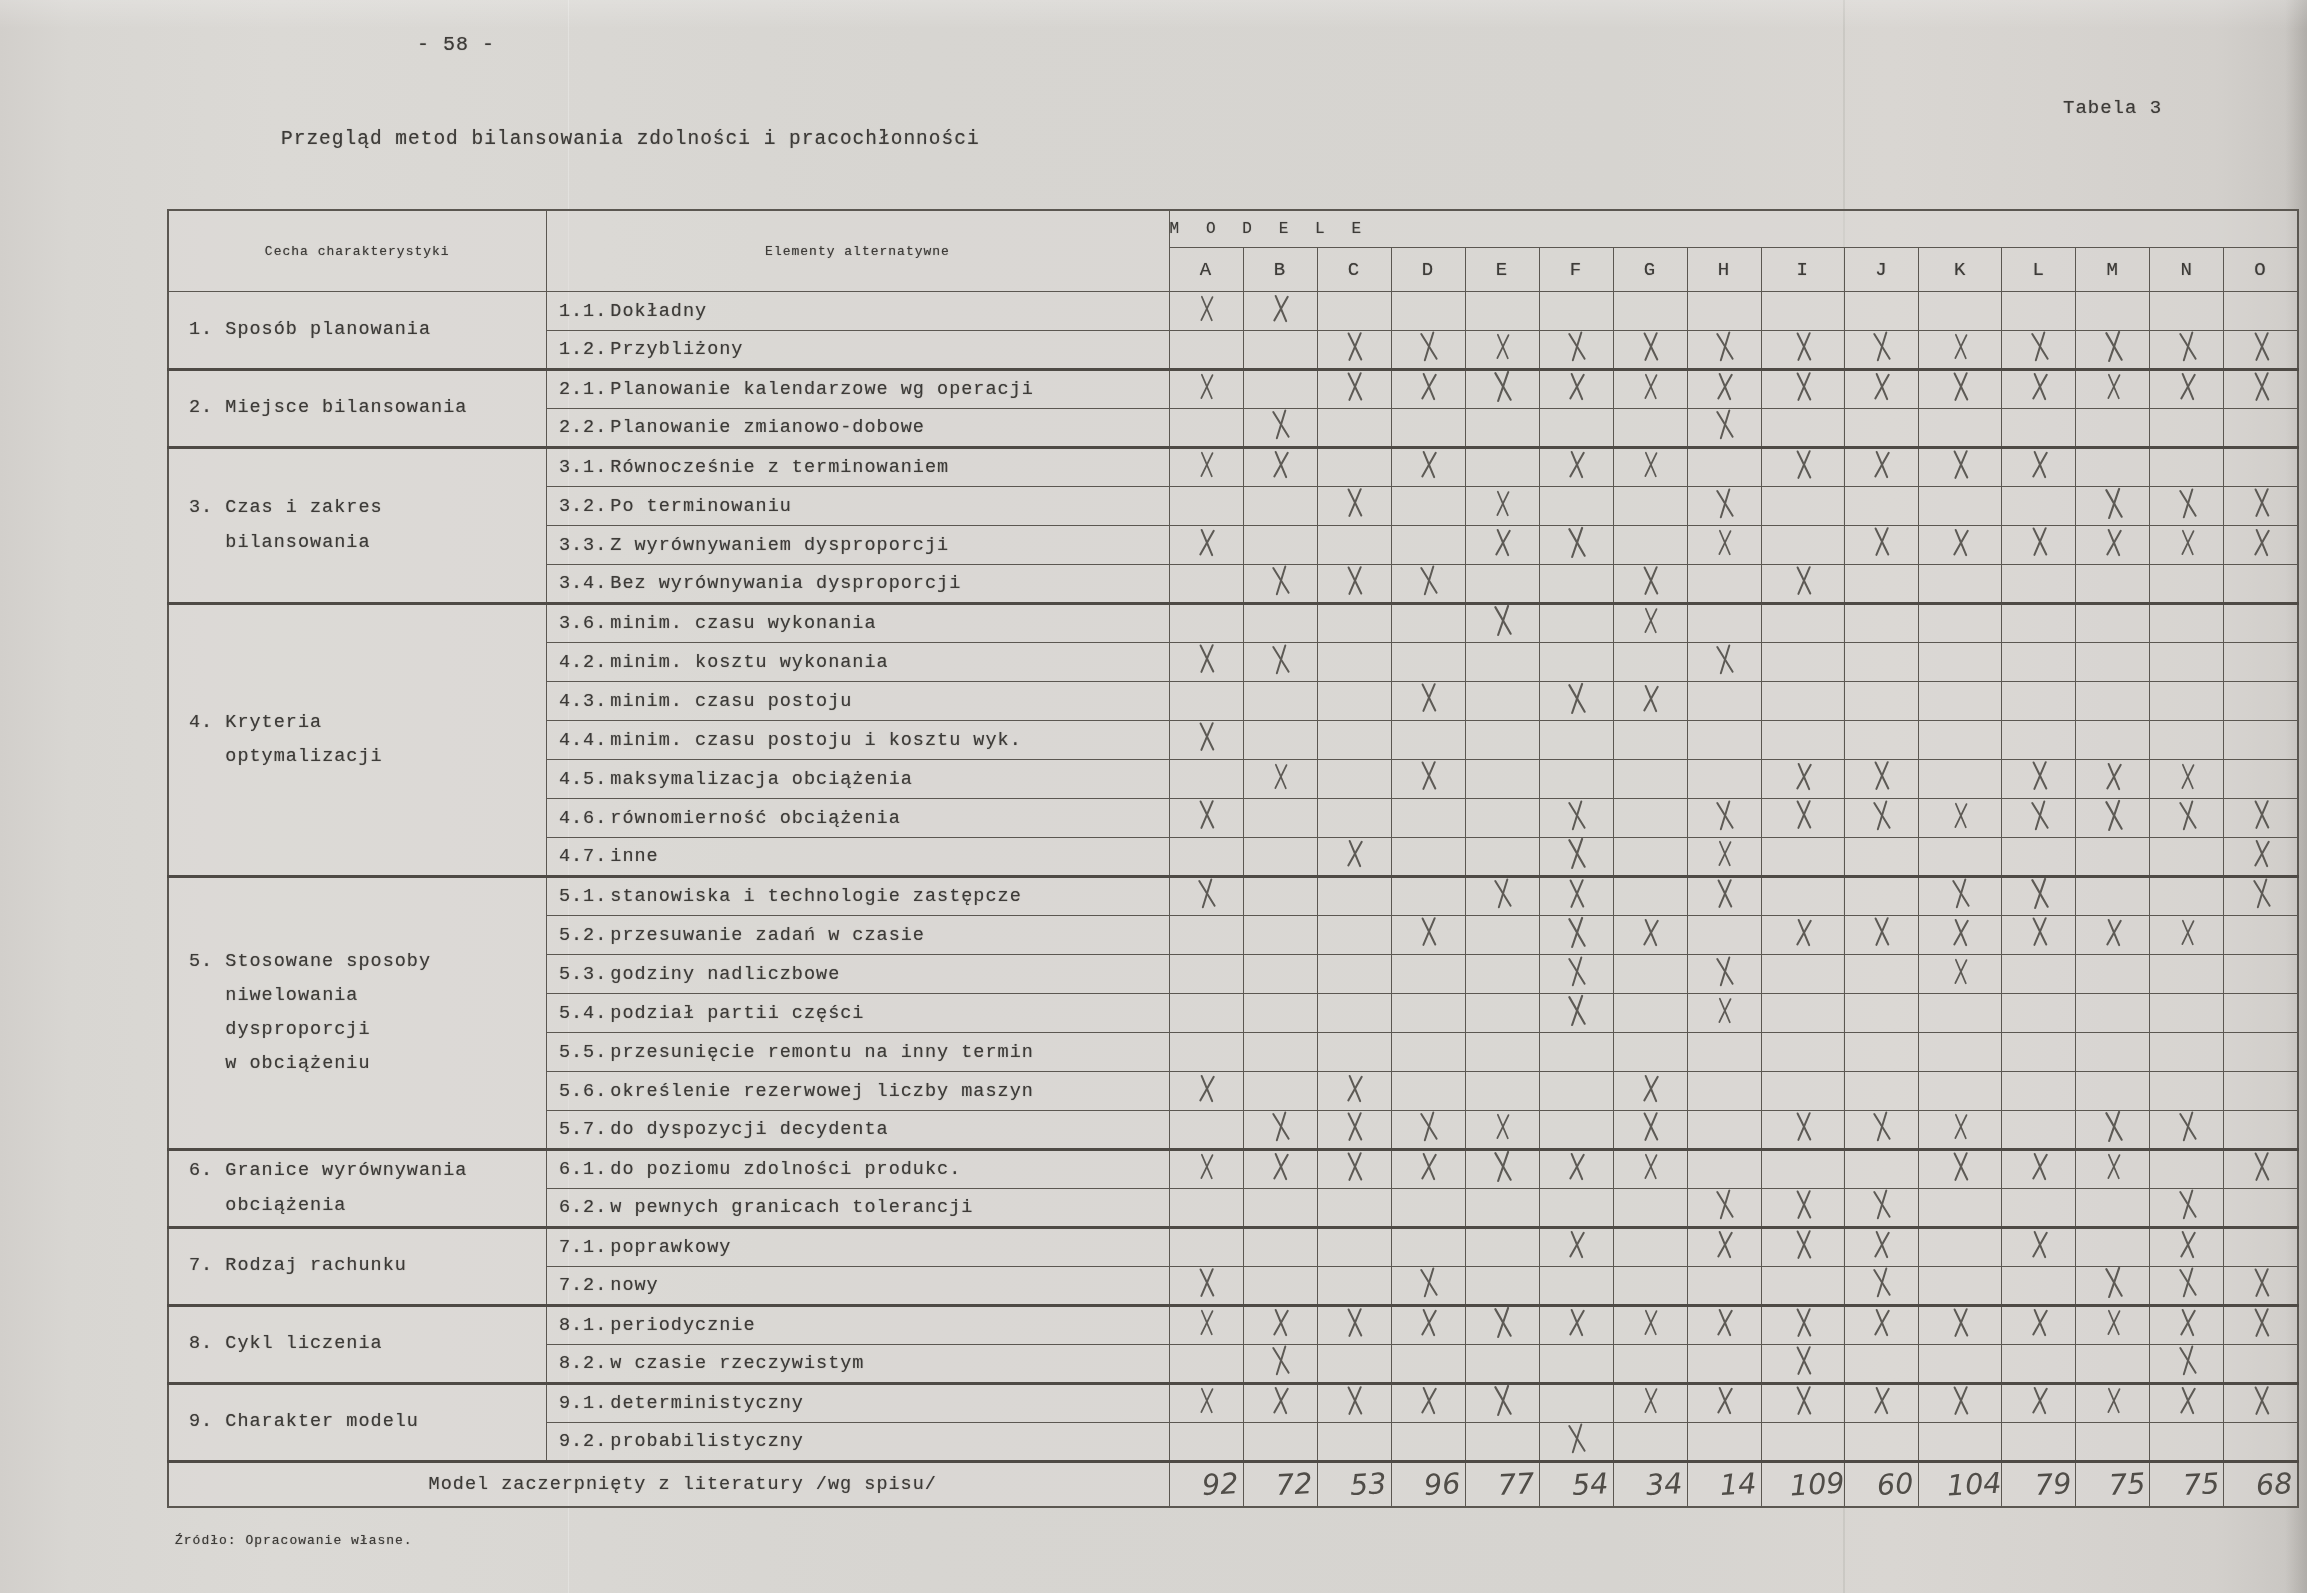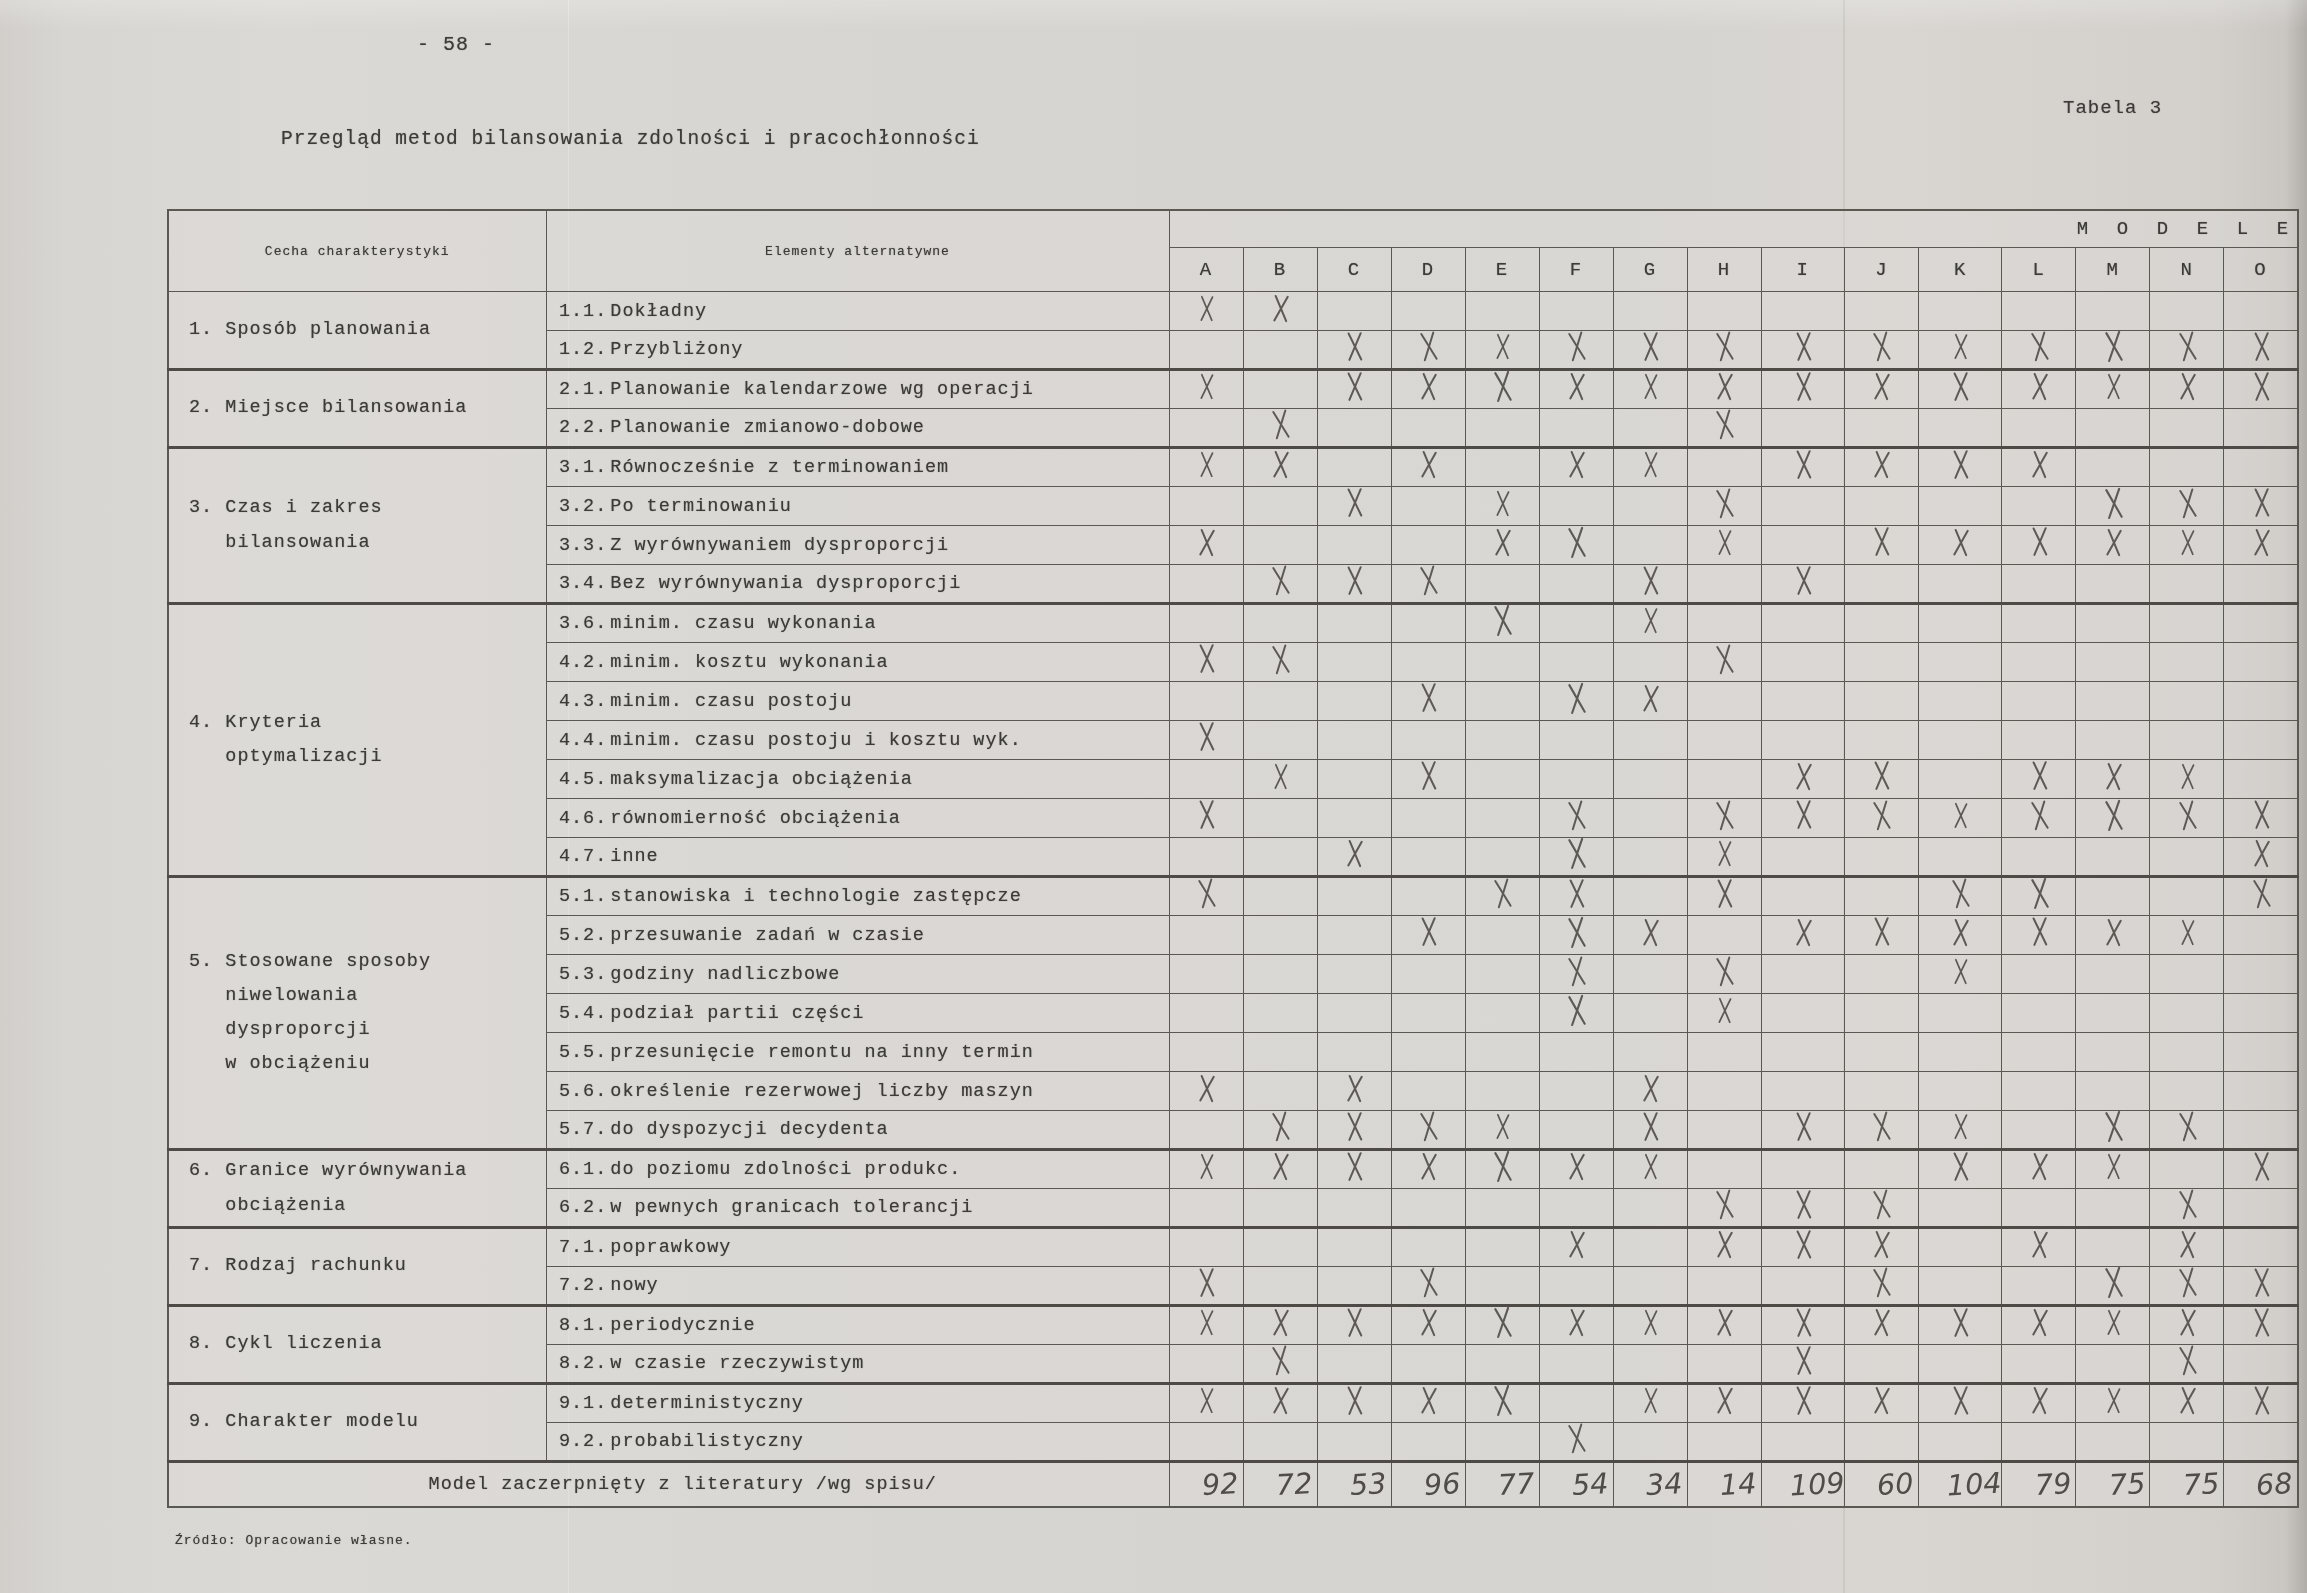--- a/index.html
+++ b/index.html
@@ -24,21 +24,21 @@
   #source-note{position:absolute;left:175px;top:1533px;font-size:13px;}
 
   #tbl-wrap{position:absolute;left:167px;top:209px;}
   table{border-collapse:collapse;table-layout:fixed;background:rgba(224,222,218,.35);}
   col.c1{width:378px;} col.c2{width:623px;} col.cm{width:74px;}
   td,th{padding:0;font-weight:normal;}
   table,td,th{border:1.4px solid #5b5751;}
   table{border-width:2.4px;}
   th{font-size:13px;}
   .hdr{vertical-align:middle;text-align:center;}
-  #modele-cell{height:36px;font-size:19px;letter-spacing:8.6px;text-align:right;vertical-align:middle;}
+  #modele-cell{height:36px;font-size:16px;letter-spacing:8.6px;text-align:left;vertical-align:middle;}
   .letter{height:43px;font-size:19px;text-align:center;vertical-align:middle;}
 
   tbody tr{height:39px;}
   tbody td{vertical-align:middle;font-size:18.5px;}
   tr.gstart td{border-top:3.3px solid #4e4a45;}
   td.group{white-space:pre-wrap;line-height:1.85;padding-left:20px;text-shadow:0 0 1px rgba(55,52,48,.55);letter-spacing:1px;}
   td.rlabel{padding-left:12.4px;white-space:nowrap;overflow:hidden;text-shadow:0 0 1px rgba(55,52,48,.55);letter-spacing:1px;}
   td.rlabel .code{margin-right:3px;}
   td.mc{text-align:center;overflow:visible;}
 

